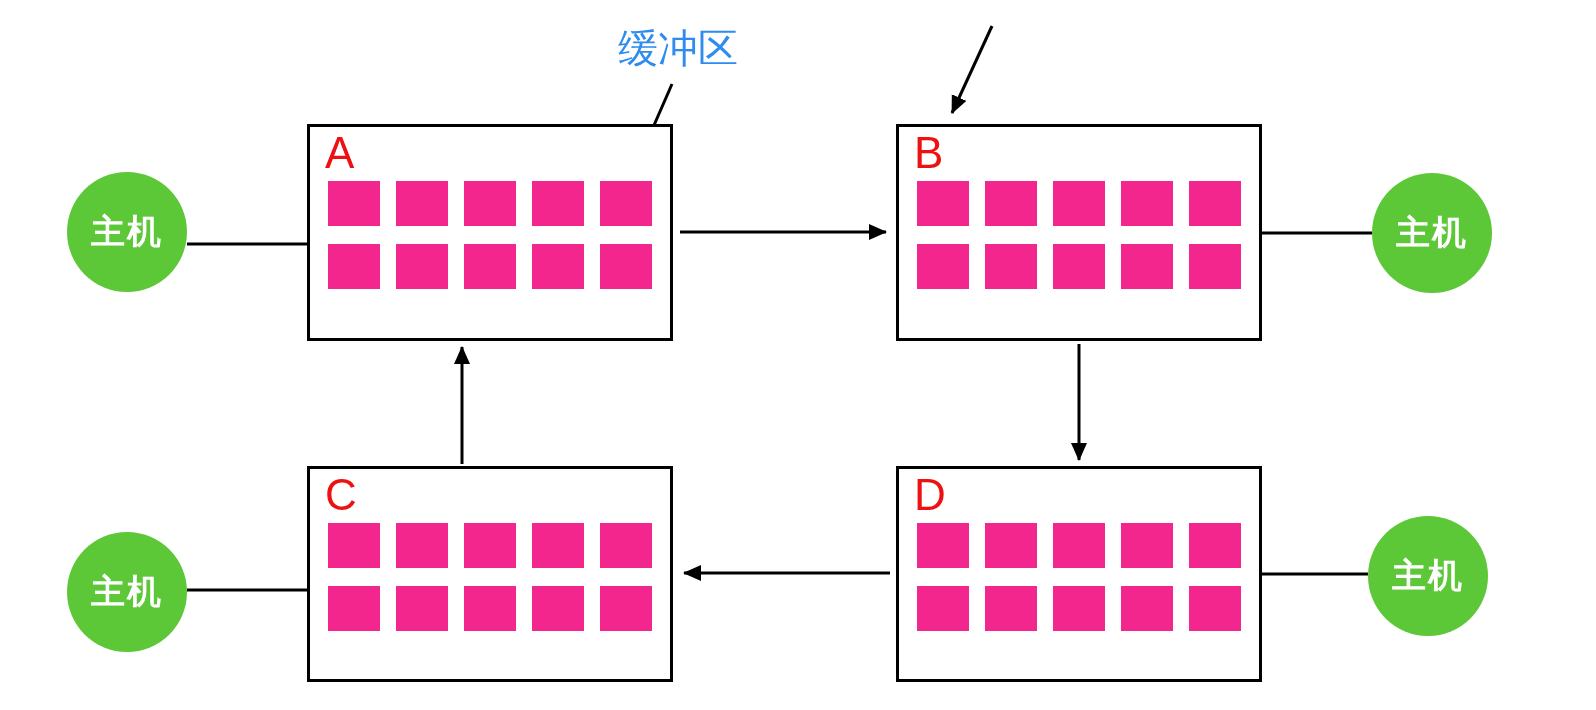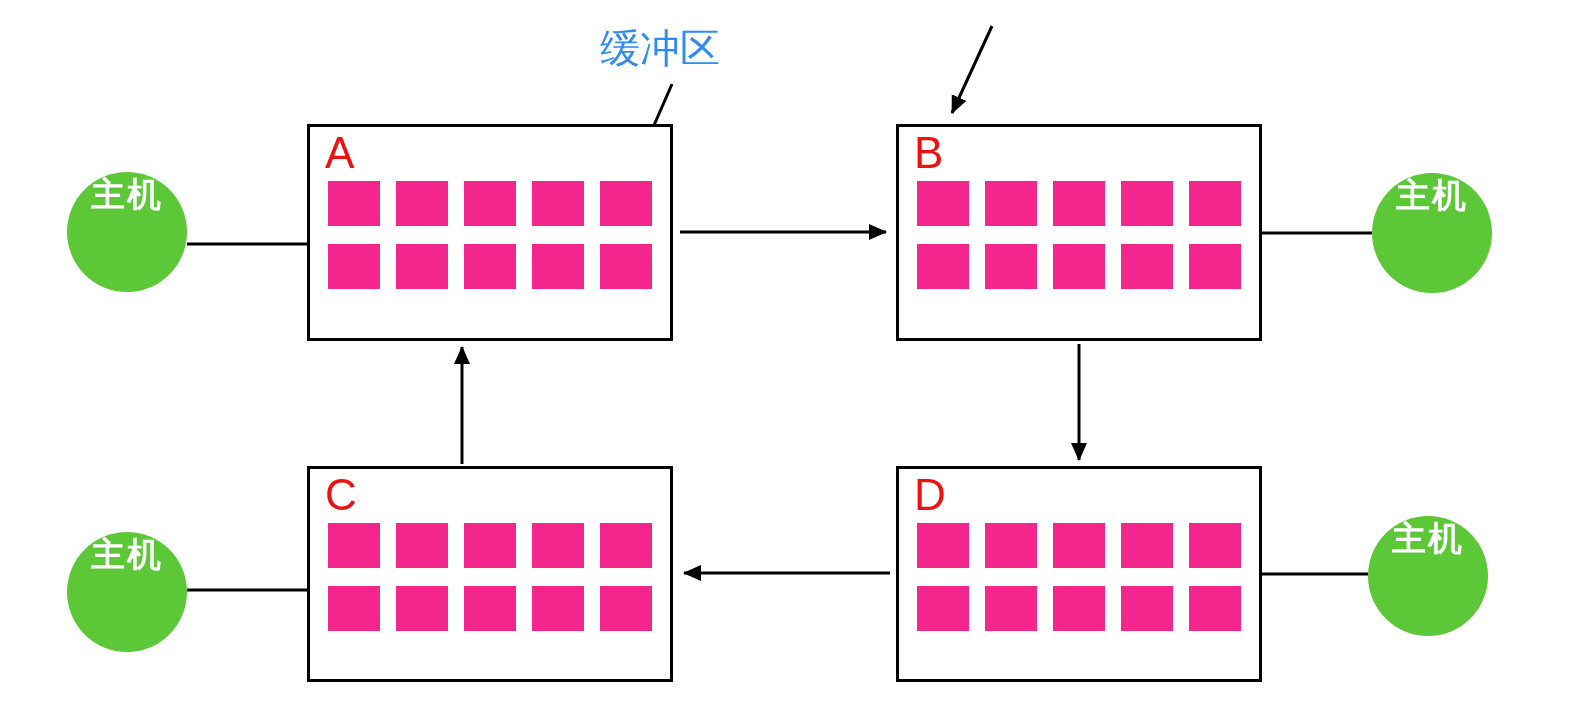--- a/index.html
+++ b/index.html
@@ -62,42 +62,42 @@
     width: 52px; height: 45px;
     background: var(--buffer-square);
   }
 
   .host {
     position: absolute;
     width: 120px; height: 120px;
     border-radius: 50%;
     background: var(--host-circle);
     display: flex;
-    align-items: flex-start;
+    align-items: center;
     justify-content: center;
   }
   .host span {
     color: #fff;
     font-size: 34px;
     font-weight: 700;
     letter-spacing: 2px;
   }
   #host-top-left { left: 67px; top: 172px; }
   #host-top-right { left: 1372px; top: 173px; }
   #host-bottom-left { left: 67px; top: 532px; }
   #host-bottom-right { left: 1368px; top: 516px; }
 
   .annotation {
     position: absolute;
     color: var(--annotation-text);
     font-size: 40px;
     line-height: 1;
     white-space: nowrap;
   }
-  #label-buffer { left: 600px; top: 28px; }
+  #label-buffer { left: 618px; top: 28px; }
   #label-router { left: 992px; top: 12px; }
 </style>
 </head>
 <body>
 
 <div class="canvas">
 
   <svg class="connector-overlay" viewBox="0 0 1596 710" xmlns="http://www.w3.org/2000/svg">
     <defs>
       <marker id="ah" markerUnits="userSpaceOnUse" markerWidth="20" markerHeight="18" refX="17" refY="8" orient="auto">

